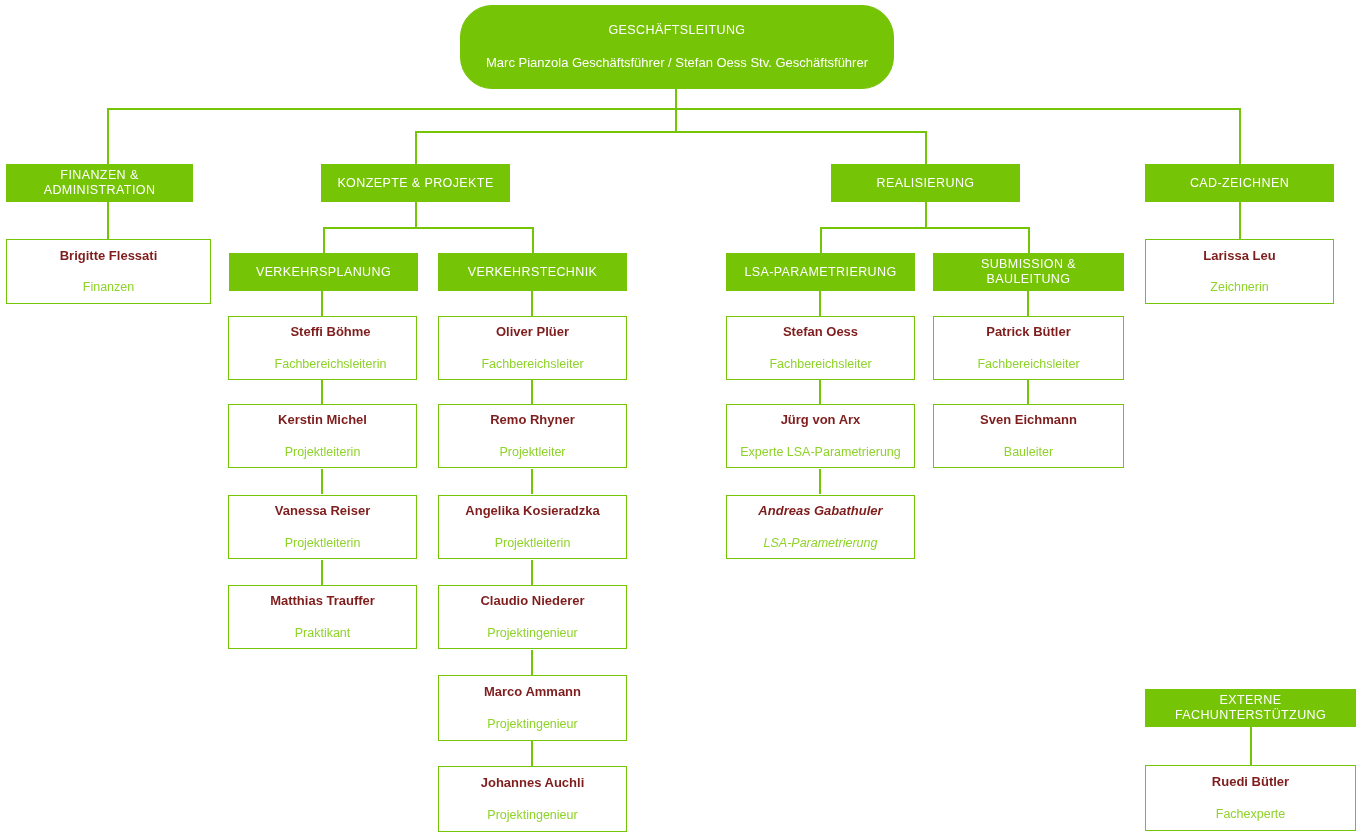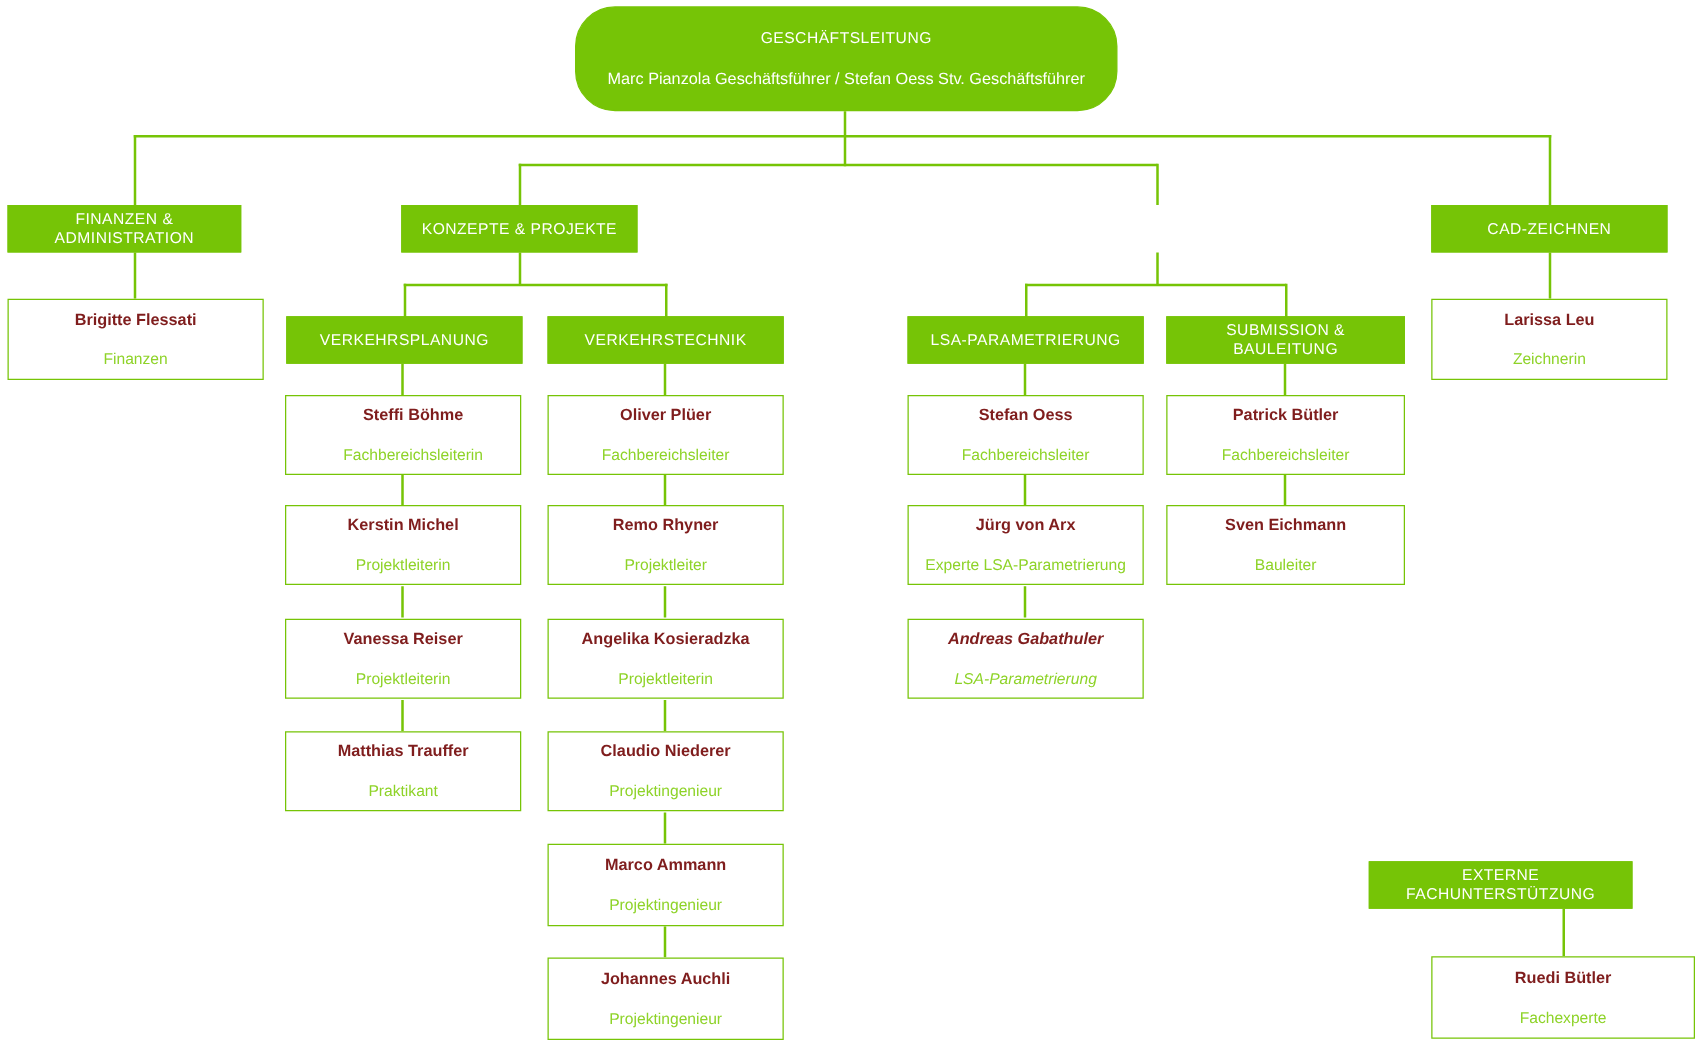--- a/index.html
+++ b/index.html
@@ -139,20 +139,23 @@
     <div class="title">GESCHÄFTSLEITUNG</div>
     <div class="subtitle">Marc Pianzola Geschäftsführer / Stefan Oess Stv. Geschäftsführer</div>
   </div>
 
   <div class="node dept" style="left:6px; top:164px; width:187px; height:38px;">
     <div class="title">FINANZEN &amp; ADMINISTRATION</div>
   </div>
   <div class="node dept" style="left:321px; top:164px; width:189px; height:38px;">
     <div class="title">KONZEPTE &amp; PROJEKTE</div>
   </div>
+  <div class="node dept" style="left:831px; top:164px; width:189px; height:38px;">
+    <div class="title">REALISIERUNG</div>
+  </div>
   <div class="node dept" style="left:1145px; top:164px; width:189px; height:38px;">
     <div class="title">CAD-ZEICHNEN</div>
   </div>
 
   <div class="node dept" style="left:229px; top:253px; width:189px; height:38px;">
     <div class="title">VERKEHRSPLANUNG</div>
   </div>
   <div class="node dept" style="left:438px; top:253px; width:189px; height:38px;">
     <div class="title">VERKEHRSTECHNIK</div>
   </div>
@@ -230,21 +233,21 @@
 
   <div class="node person" style="left:933px; top:316px; width:191px; height:64px;">
     <div class="pname">Patrick Bütler</div>
     <div class="prole">Fachbereichsleiter</div>
   </div>
   <div class="node person" style="left:933px; top:404px; width:191px; height:64px;">
     <div class="pname">Sven Eichmann</div>
     <div class="prole">Bauleiter</div>
   </div>
 
-  <div class="node dept" style="left:1095px; top:689px; width:211px; height:38px;">
+  <div class="node dept" style="left:1145px; top:689px; width:211px; height:38px;">
     <div class="title">EXTERNE FACHUNTERSTÜTZUNG</div>
   </div>
   <div class="node person" style="left:1145px; top:765px; width:211px; height:66px;">
     <div class="pname">Ruedi Bütler</div>
     <div class="prole">Fachexperte</div>
   </div>
 
 </div>
 
 </body></html>

